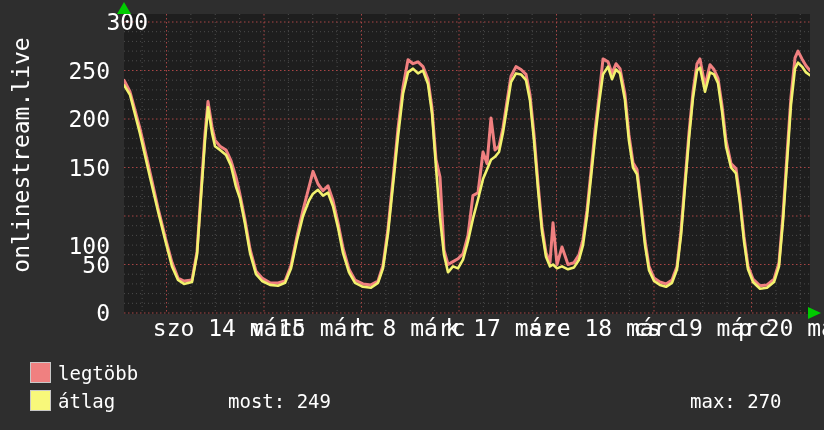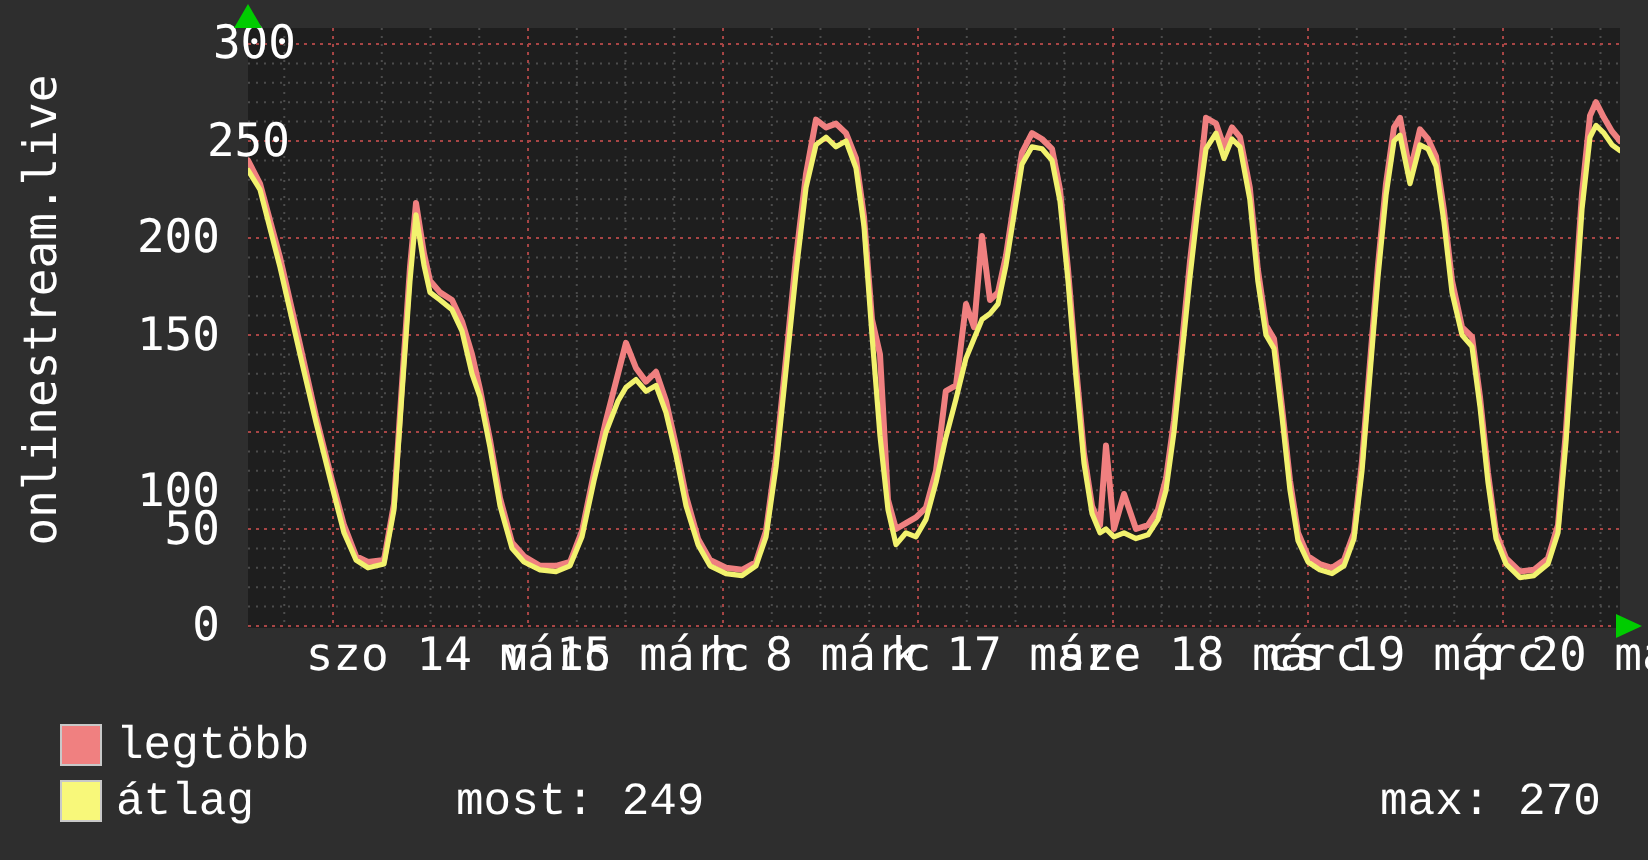--- a/index.html
+++ b/index.html
@@ -26,21 +26,21 @@
     position:absolute;left:117px;top:2px;width:0;height:0;
     border-left:7px solid transparent;border-right:7px solid transparent;
     border-bottom:12px solid #00cc00;
   }
   .arrow-right{
     position:absolute;left:808px;top:307px;width:0;height:0;
     border-top:6px solid transparent;border-bottom:6px solid transparent;
     border-left:13px solid #00cc00;
   }
   .legend-box{position:absolute;left:30px;width:19px;height:19px;border:1px solid #c8c8c8;}
-  .txt{position:absolute;font-size:23px;line-height:24px;white-space:pre;font-family:Liberation Mono, monospace;}
+  .txt{position:absolute;font-size:19px;line-height:24px;white-space:pre;}
 </style>
 </head>
 <body>
 
 <div class="graph">
 
   <div class="vtitle">onlinestream.live</div>
 
   <svg id="plot-svg" class="plot" viewBox="0 0 686 300">
       <rect x="0" y="0" width="686" height="300" fill="#1e1e1e"></rect>
@@ -106,21 +106,21 @@
       <polyline points="0.0,66.2 6.0,77.8 16.0,114.7 26.0,158.3 34.0,194.2 42.0,226.3 48.0,248.6 54.0,264.1 60.0,267.0 68.0,266.0 73.0,237.9 77.0,177.8 81.0,119.6 84.0,87.5 88.0,112.8 91.0,126.3 96.0,132.2 102.0,136.0 107.0,146.7 112.0,163.2 116.0,180.7 121.0,205.9 126.0,235.0 132.0,257.3 138.0,264.1 146.0,268.9 154.0,268.9 161.0,267.0 167.0,251.5 173.0,222.4 179.0,196.2 185.0,172.9 189.0,157.4 194.0,170.0 199.0,176.8 204.0,171.9 209.0,186.5 214.0,208.8 219.0,234.0 225.0,255.3 231.0,266.0 239.0,269.9 247.0,270.9 254.0,267.0 259.0,251.5 264.0,214.6 269.0,165.1 274.0,114.7 279.0,73.0 284.0,45.8 289.0,49.7 294.0,47.8 299.0,52.6 304.0,65.2 308.0,94.3 312.0,145.7 316.0,163.2 320.0,235.9 324.0,250.5 329.0,247.6 334.0,244.7 339.0,239.8 344.0,221.4 348.9,181.6 354.0,178.7 359.0,138.0 363.0,149.6 367.0,104.0 371.0,136.0 375.0,132.2 379.0,113.7 383.0,87.5 387.0,62.3 392.0,52.6 397.0,55.5 402.0,60.4 406.0,80.8 410.0,120.5 414.0,169.0 418.0,212.7 422.0,238.9 426.0,248.6 429.0,208.8 433.0,250.5 438.0,233.0 444.0,250.5 450.0,248.6 455.0,240.8 459.0,225.3 463.0,196.2 467.0,157.4 471.0,116.6 475.0,82.7 479.0,44.9 484.0,47.8 488.0,59.4 492.0,49.7 496.0,54.6 500.9,79.8 504.9,120.5 509.0,148.7 513.0,155.4 517.0,189.4 521.0,226.3 525.0,252.4 530.0,264.1 535.9,268.0 542.0,269.9 548.0,266.0 553.0,252.4 557.0,216.6 561.0,167.1 565.0,118.6 569.0,77.8 573.0,49.7 576.0,44.9 581.0,72.0 586.0,50.7 590.0,55.5 594.0,64.3 598.0,91.4 602.0,126.3 607.0,149.6 612.0,154.5 616.0,184.5 620.0,222.4 624.0,252.4 629.0,265.1 636.0,271.8 643.0,270.9 650.0,265.1 655.0,248.6 659.0,201.0 663.0,140.9 667.0,82.7 671.0,43.9 674.0,37.1 678.0,44.9 682.0,51.7 686.0,56.5" fill="none" stroke="#f08080" stroke-width="3" stroke-linejoin="round" stroke-linecap="round"></polyline>
       <polyline points="0.0,71.1 6.0,80.8 16.0,119.6 26.0,163.2 34.0,197.2 42.0,229.2 48.0,252.4 54.0,266.0 60.0,269.9 68.0,268.0 73.0,240.8 77.0,182.6 81.0,126.3 84.0,93.4 88.0,118.6 91.0,132.2 96.0,136.0 102.0,140.9 107.0,151.6 112.0,172.9 116.0,184.5 121.0,209.8 126.0,238.9 132.0,260.2 138.0,267.0 146.0,270.9 154.0,271.8 161.0,268.9 167.0,254.4 173.0,226.3 179.0,202.0 185.0,186.5 189.0,179.7 194.0,175.8 199.0,181.6 204.0,178.7 209.0,192.3 214.0,213.6 219.0,238.9 225.0,258.3 231.0,268.9 239.0,272.8 247.0,273.8 254.0,268.9 259.0,254.4 264.0,219.5 269.0,171.0 274.0,122.5 279.0,79.8 284.0,58.4 289.0,54.6 294.0,59.4 299.0,56.5 304.0,70.1 308.0,99.2 312.0,153.5 316.0,203.9 320.0,240.8 324.0,258.3 329.0,252.4 334.0,254.4 339.0,245.7 344.0,227.2 348.9,204.9 354.0,185.5 359.0,165.1 363.0,155.4 367.0,145.7 371.0,142.8 375.0,138.0 379.0,118.6 383.0,93.4 387.0,68.1 392.0,59.4 397.0,60.4 402.0,66.2 406.0,86.6 410.0,126.3 414.0,174.8 418.0,217.5 422.0,242.7 426.0,252.4 429.0,250.5 433.0,254.4 438.0,252.4 444.0,255.3 450.0,253.4 455.0,245.7 459.0,231.1 463.0,202.0 467.0,163.2 471.0,124.4 475.0,89.5 479.0,60.4 484.0,52.6 488.0,65.2 492.0,55.5 496.0,59.4 500.9,85.6 504.9,126.3 509.0,153.5 513.0,160.3 517.0,194.2 521.0,231.1 525.0,256.3 530.0,267.0 535.9,270.9 542.0,272.8 548.0,268.9 553.0,255.3 557.0,221.4 561.0,172.9 565.0,124.4 569.0,83.7 573.0,56.5 576.0,53.6 581.0,77.8 586.0,58.4 590.0,60.4 594.0,69.1 598.0,97.2 602.0,132.2 607.0,153.5 612.0,159.3 616.0,189.4 620.0,227.2 624.0,255.3 629.0,268.0 636.0,274.8 643.0,273.8 650.0,268.0 655.0,252.4 659.0,206.9 663.0,148.7 667.0,90.5 671.0,54.6 674.0,48.7 678.0,52.6 682.0,58.4 686.0,61.3" fill="none" stroke="#f2f26e" stroke-width="2.6" stroke-linejoin="round" stroke-linecap="round"></polyline>
     </svg>
 
   <div id="y-axis-labels">
       <div class="ylabel" style="top: 301px;">0</div>
       <div class="ylabel" style="top: 252.5px;">50</div>
       <div class="ylabel" style="top: 204px; margin-top: 30px;">100</div>
       <div class="ylabel" style="top: 155.5px;">150</div>
       <div class="ylabel" style="top: 107px;">200</div>
-      <div class="ylabel" style="top: 58.5px; margin-left: 35px;">250</div>
+      <div class="ylabel" style="top: 58.5px;">250</div>
       <div class="ylabel" style="top: 10px; margin-left: 38px;">300</div>
     </div>
   <div id="x-axis-labels">
       <div class="xlabel" style="left: 229px;">szo 14 márc</div>
       <div class="xlabel" style="left: 312.757px;">v 15 márc</div>
       <div class="xlabel" style="left: 410.256px;">h 8 márc</div>
       <div class="xlabel" style="left: 507.754px;">k 17 márc</div>
       <div class="xlabel" style="left: 605.253px;">sze 18 márc</div>
       <div class="xlabel" style="left: 702.752px;">cs 19 márc</div>
       <div class="xlabel" style="left: 800.25px;">p 20 márc</div>

